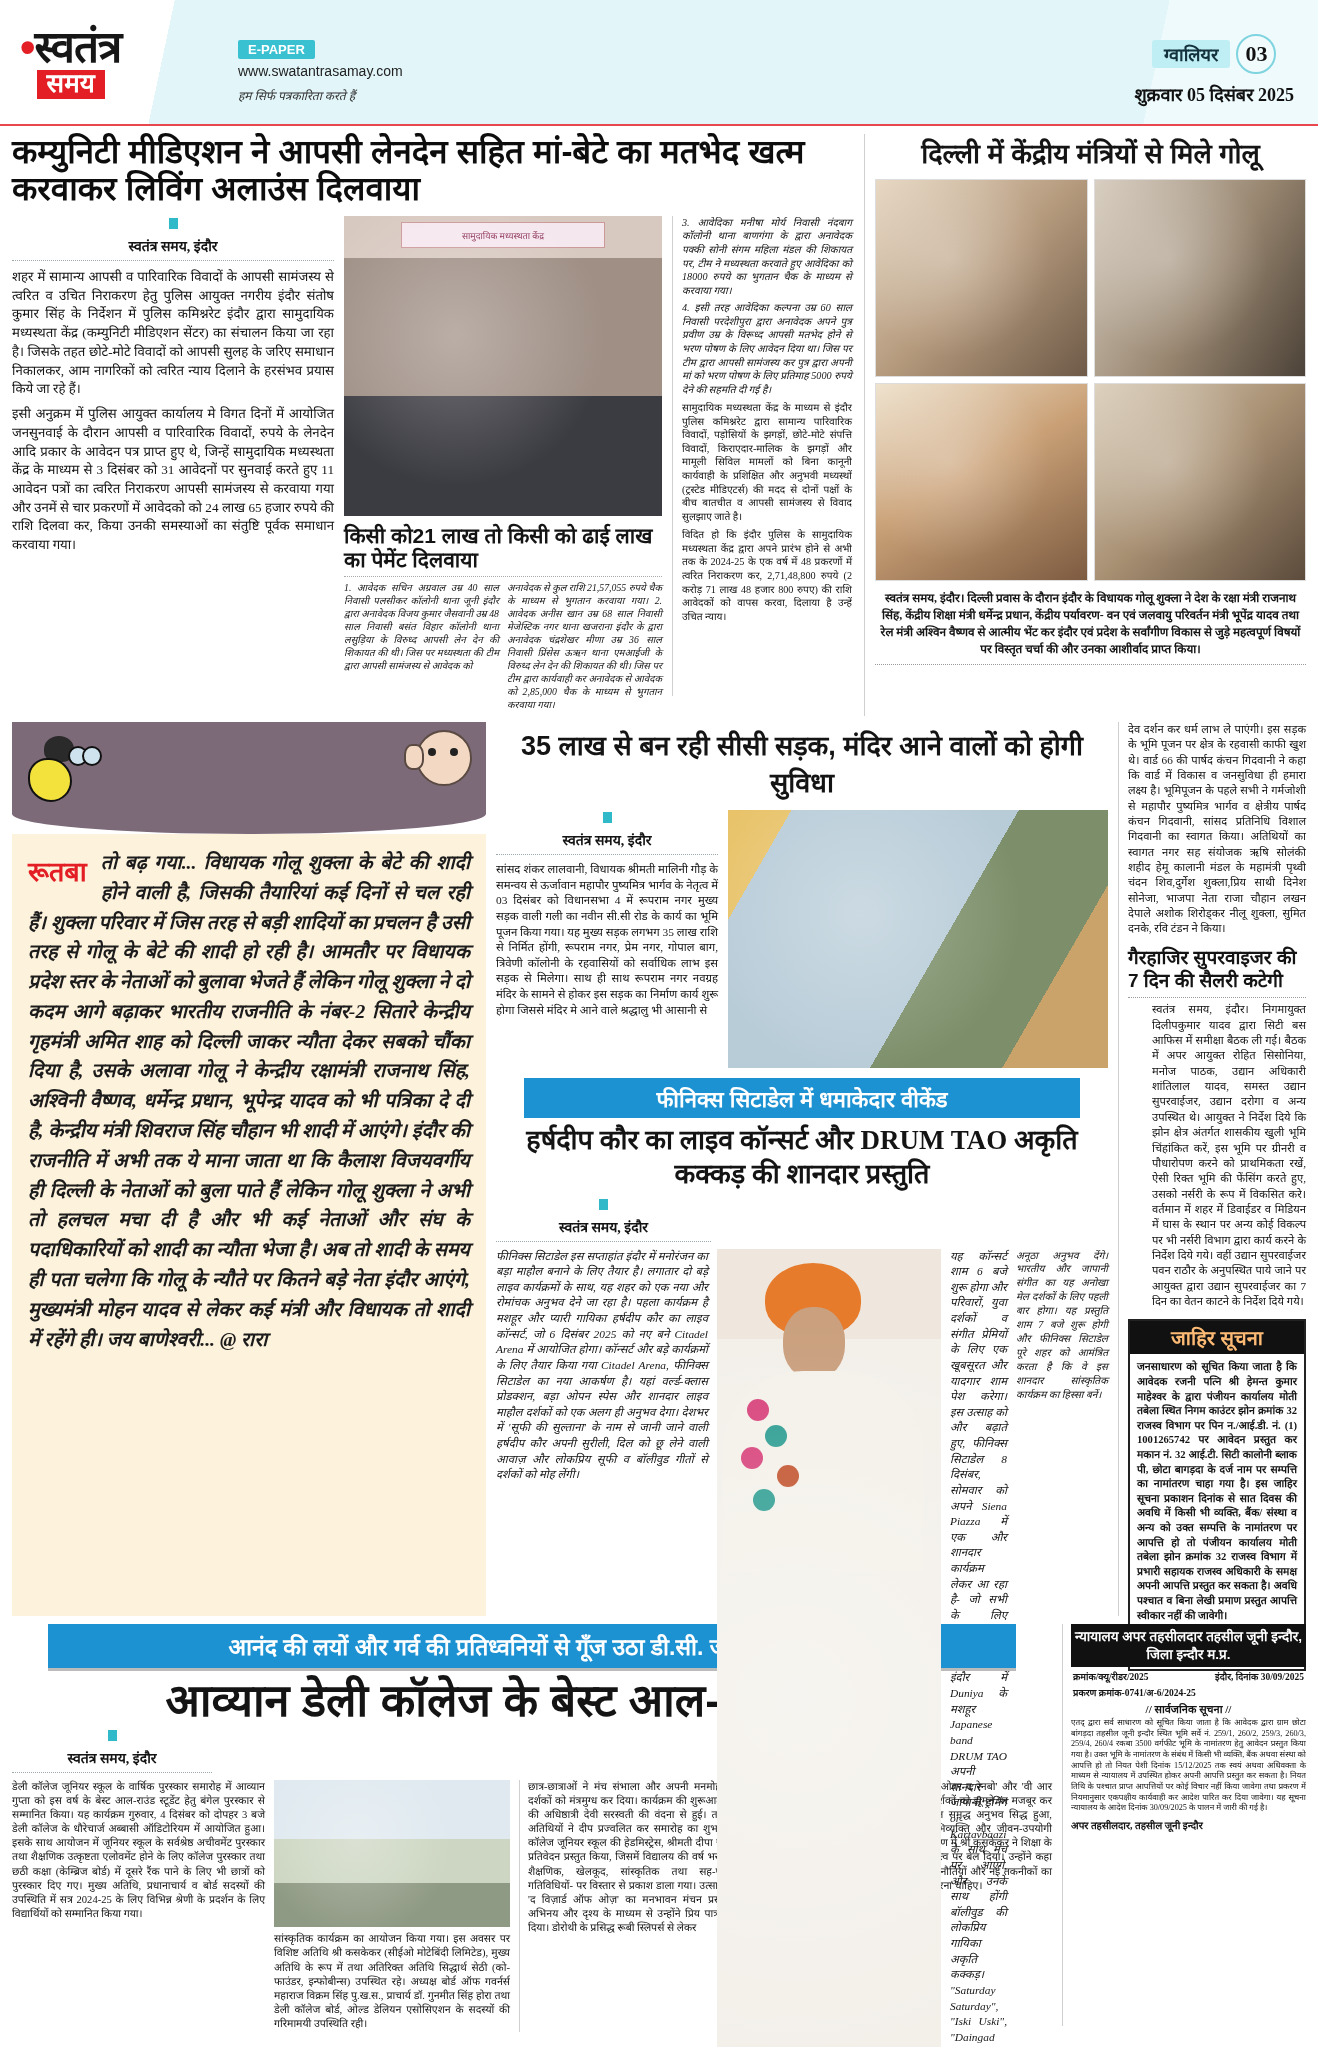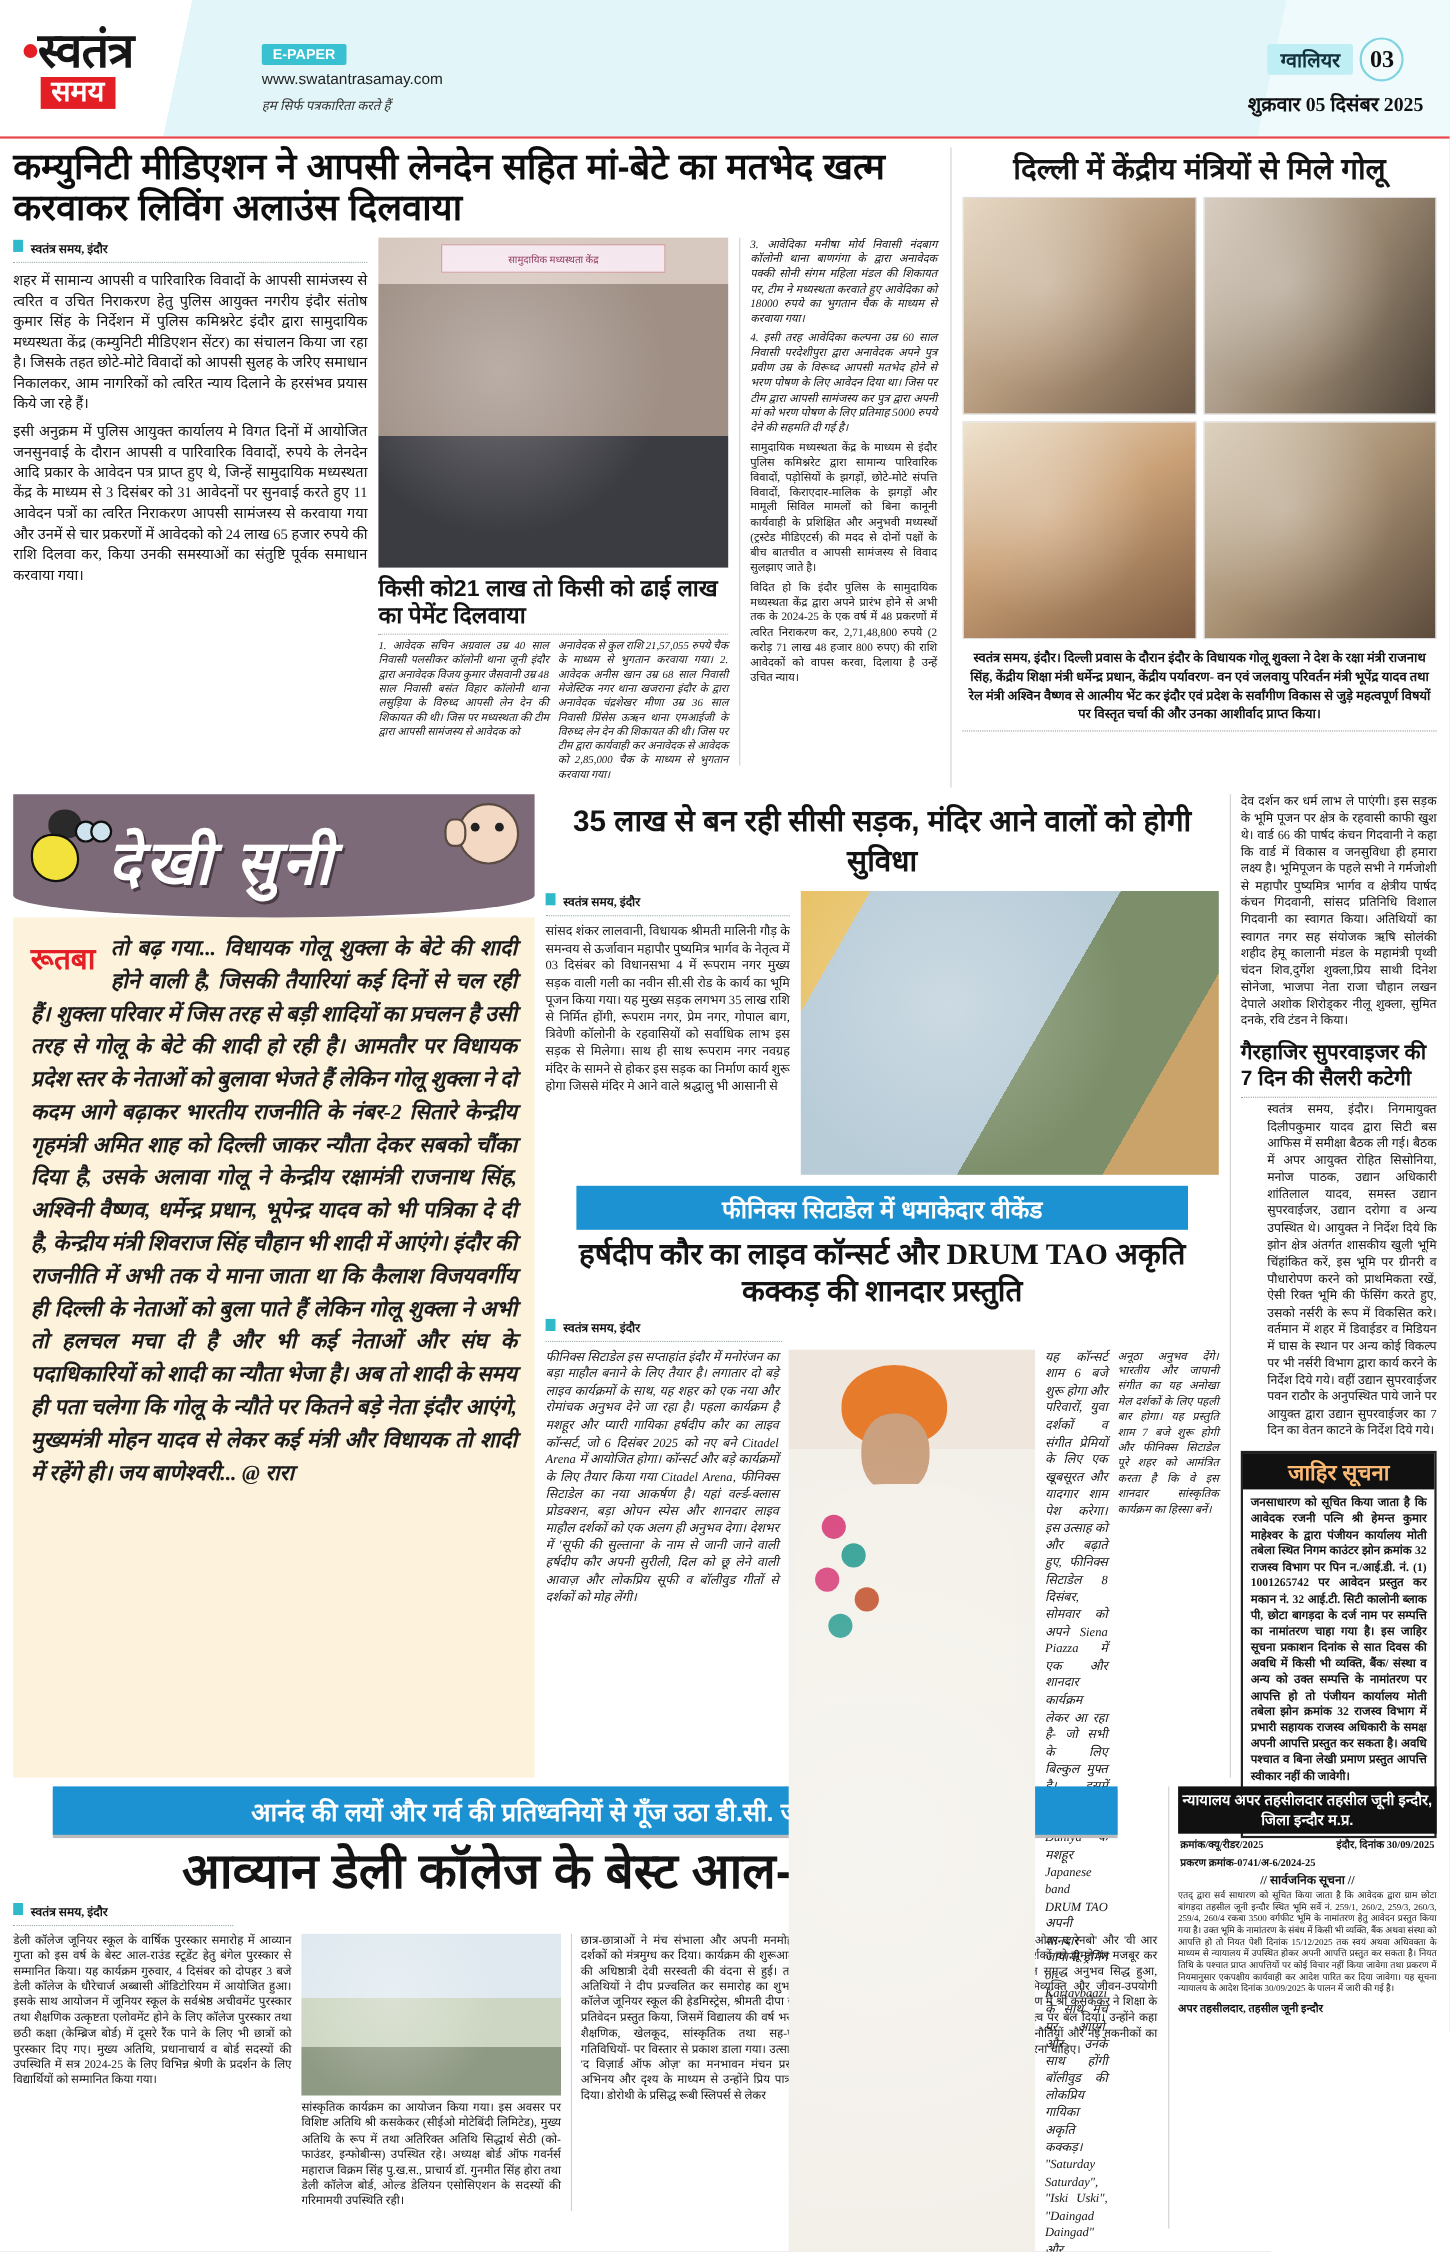--- a/index.html
+++ b/index.html
@@ -24,21 +24,21 @@
   .tagline { font-style:italic; font-size:12px; color:#333; margin-top:8px; }
   .mast-title { position:absolute; left:475px; top:8px; white-space:nowrap; }
   .title-main { font-family:"Liberation Sans",sans-serif; font-weight:bold; color:#e31e24; font-size:92px; line-height:1.0; letter-spacing:-2px; }
   .title-sub { font-family:"Liberation Sans",sans-serif; font-weight:bold; color:#2fb9c9; font-size:56px; vertical-align:-8px; margin-left:4px; }
   .mast-right { position:absolute; right:24px; top:34px; text-align:center; }
   .edition-row { display:flex; align-items:center; gap:6px; justify-content:center; }
   .edition-badge { background:#bfeef4; color:#14323d; font-weight:bold; font-size:18px; padding:2px 12px; border-radius:3px; }
   .page-circle { width:40px; height:40px; border-radius:50%; background:#f2fbfc; border:2px solid #7fd4df; font-weight:bold; font-size:22px; color:#111; display:flex; align-items:center; justify-content:center; }
   .mast-date { font-weight:bold; font-size:18px; margin-top:8px; color:#111; }
   
-  .byline { display:flex; gap:7px; font-weight:bold; font-size:11px; padding:2px 0 5px; border-bottom:1px dotted #9aa; margin-bottom:7px; }
+  .byline { display:flex; align-items:center; gap:7px; font-weight:bold; font-size:14px; padding:2px 0 5px; border-bottom:1px dotted #9aa; margin-bottom:7px;flex-direction:column; }
   .byline .sq { width:9px; height:11px; background:#2fb9c9; display:inline-block; }
   .jtext { font-size:11.4px; line-height:1.37; text-align:justify; }
   .photo { background:linear-gradient(135deg,#b9a88f,#8a7f73 45%,#5d564e); position:relative; overflow:hidden; }
   .photo::after { content:""; position:absolute; inset:0; background:radial-gradient(circle at 35% 40%, rgba(255,255,255,.28), transparent 55%); }
   .vrule { border-left:1px solid #cfcfcf; }
   
   .top-section { display:flex; padding:8px 12px 0; gap:12px; height:590px; }
   .art-mediation { width:840px; }
   .art-mediation h1 { font-family:"Liberation Sans",sans-serif; font-weight:bold; font-size:33px; line-height:1.12; color:#0d0d0d; }
   .med-body { display:flex; gap:10px; margin-top:8px; height:480px; }
@@ -189,21 +189,20 @@
 
     <div class="dekhi">
       <div class="dekhi-head">
         <div class="spy">
           <div class="headblob"></div>
             <div class="bodyblob"></div>
             <div class="lens1"></div>
             <div class="lens2"></div>
         </div>
         <div class="girl"></div>
-        <div class="dekhi-title">देखी सुनी</div>
       </div>
       <div class="dekhi-body">
         <span class="rutba">रूतबा</span>
         <p class="dekhi-text">तो बढ़ गया... विधायक गोलू शुक्ला के बेटे की शादी होने वाली है, जिसकी तैयारियां कई दिनों से चल रही हैं। शुक्ला परिवार में जिस तरह से बड़ी शादियों का प्रचलन है उसी तरह से गोलू के बेटे की शादी हो रही है। आमतौर पर विधायक प्रदेश स्तर के नेताओं को बुलावा भेजते हैं लेकिन गोलू शुक्ला ने दो कदम आगे बढ़ाकर भारतीय राजनीति के नंबर-2 सितारे केन्द्रीय गृहमंत्री अमित शाह को दिल्ली जाकर न्यौता देकर सबको चौंका दिया है, उसके अलावा गोलू ने केन्द्रीय रक्षामंत्री राजनाथ सिंह, अश्विनी वैष्णव, धर्मेन्द्र प्रधान, भूपेन्द्र यादव को भी पत्रिका दे दी है, केन्द्रीय मंत्री शिवराज सिंह चौहान भी शादी में आएंगे। इंदौर की राजनीति में अभी तक ये माना जाता था कि कैलाश विजयवर्गीय ही दिल्ली के नेताओं को बुला पाते हैं लेकिन गोलू शुक्ला ने अभी तो हलचल मचा दी है और भी कई नेताओं और संघ के पदाधिकारियों को शादी का न्यौता भेजा है। अब तो शादी के समय ही पता चलेगा कि गोलू के न्यौते पर कितने बड़े नेता इंदौर आएंगे, मुख्यमंत्री मोहन यादव से लेकर कई मंत्री और विधायक तो शादी में रहेंगे ही। जय बाणेश्वरी... @ रारा</p>
       </div>
     </div>
 
     <div class="mid-center">
       <div class="art-ccroad">
         <h2>35 लाख से बन रही सीसी सड़क, मंदिर आने वालों को होगी सुविधा</h2>

